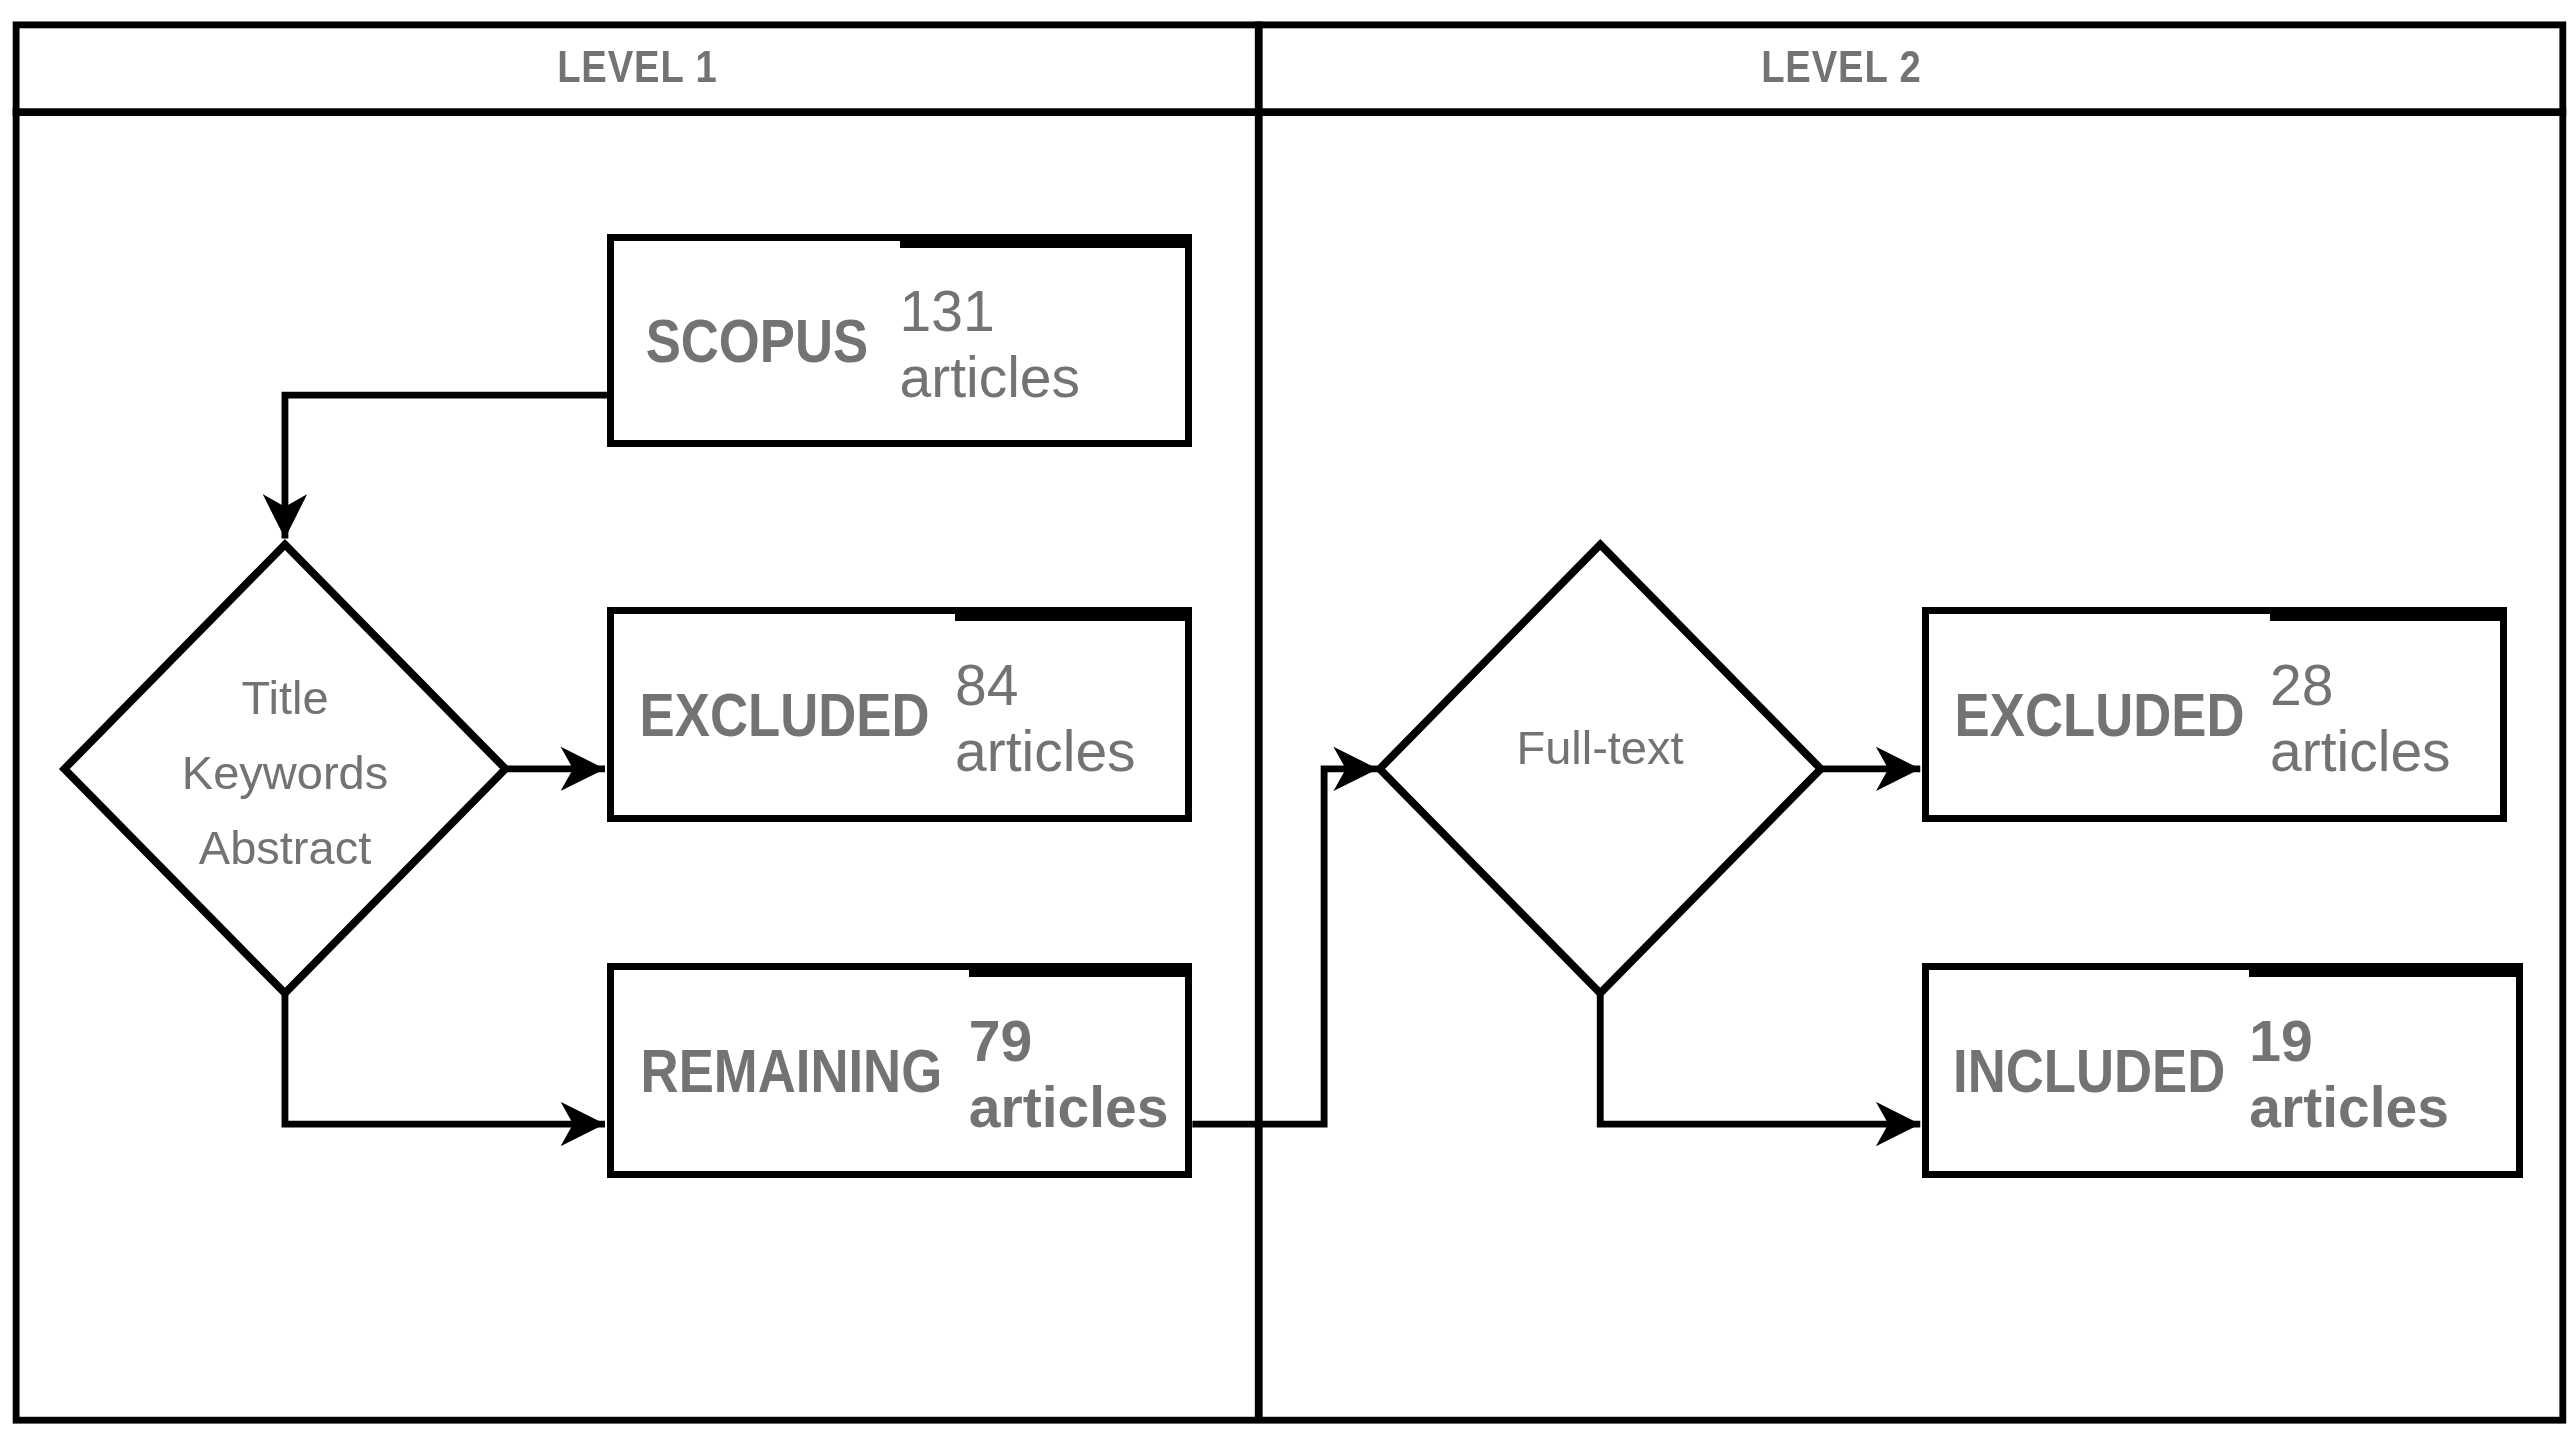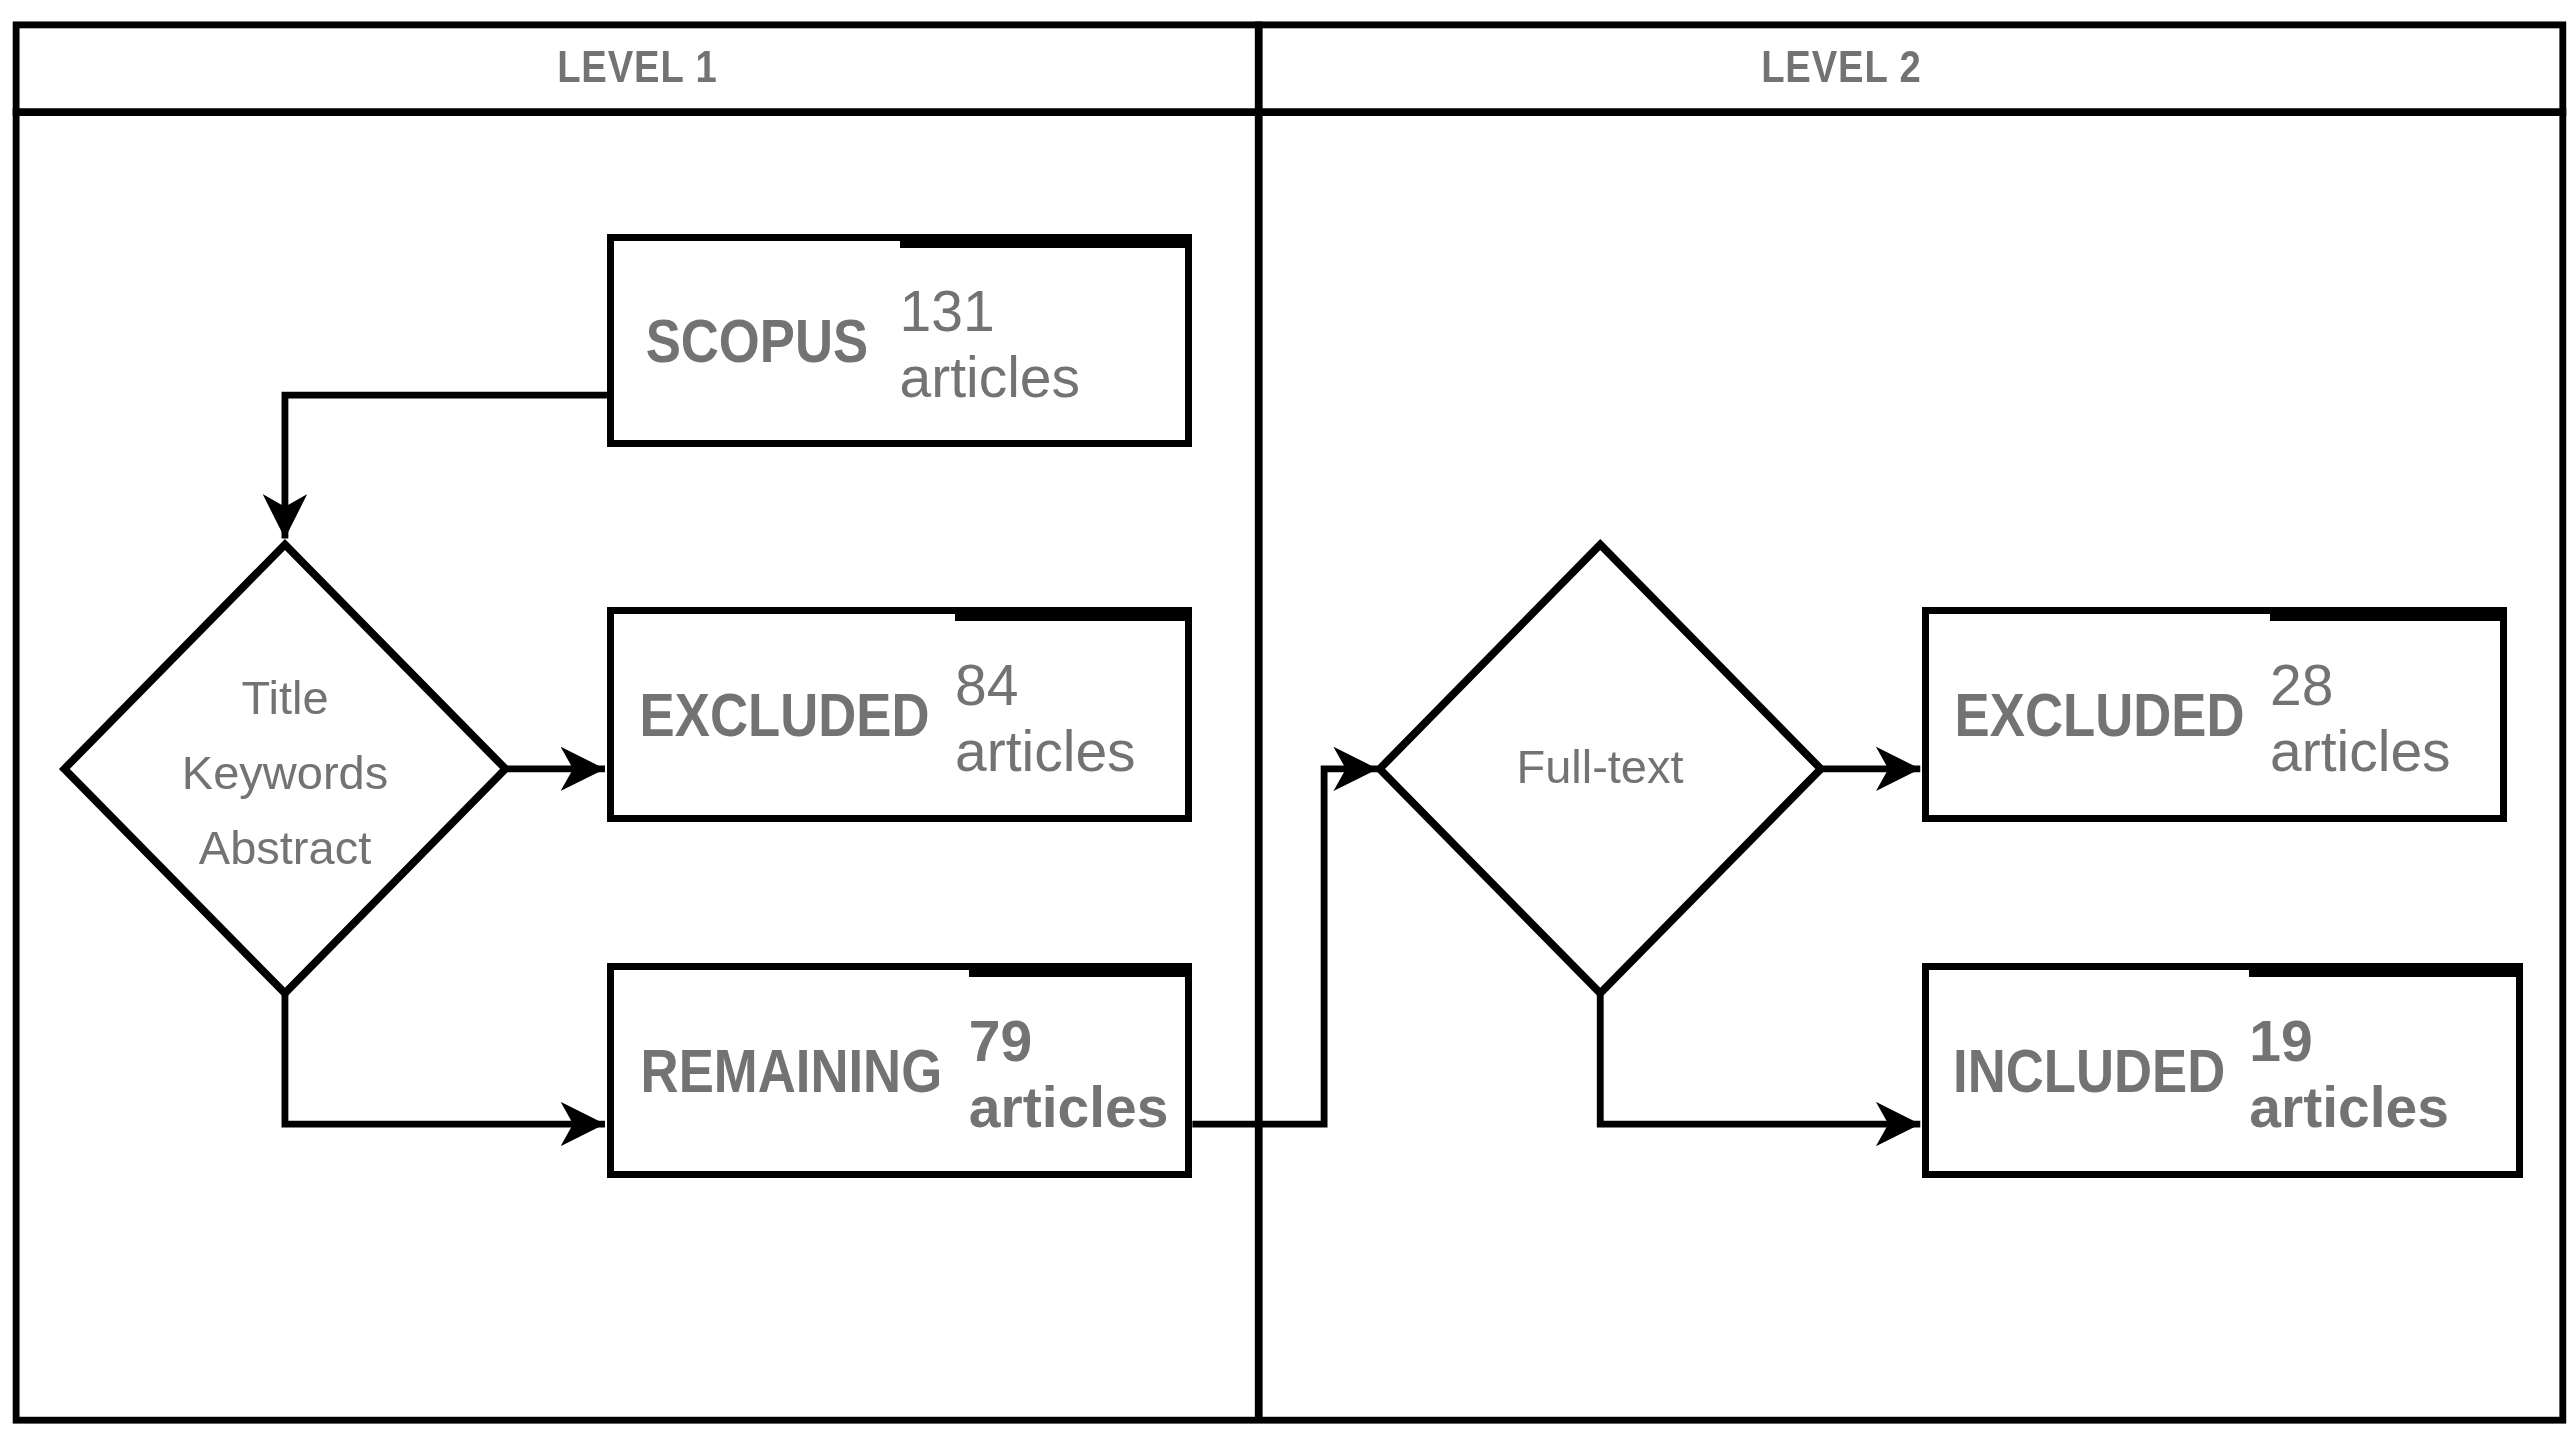--- a/index.html
+++ b/index.html
@@ -93,21 +93,21 @@
       <span>79 articles</span>
     </div>
   </div>
 
   <div class="dlabel" style="left:90px;top:660px;width:390px;">
     <div>Title</div>
     <div>Keywords</div>
     <div>Abstract</div>
   </div>
 
-  <div class="dlabel" style="left:1405px;top:729px;width:390px;">
+  <div class="dlabel" style="left:1405px;top:710px;width:390px;">
     <div>Full-text</div>
   </div>
 
   <div class="node" style="left:1922px;top:607px;width:585px;height:215px;">
     <div class="sect title">
       <span class="cond">EXCLUDED</span>
     </div>
     <div class="sect value">
       <span>28 articles</span>
     </div>

